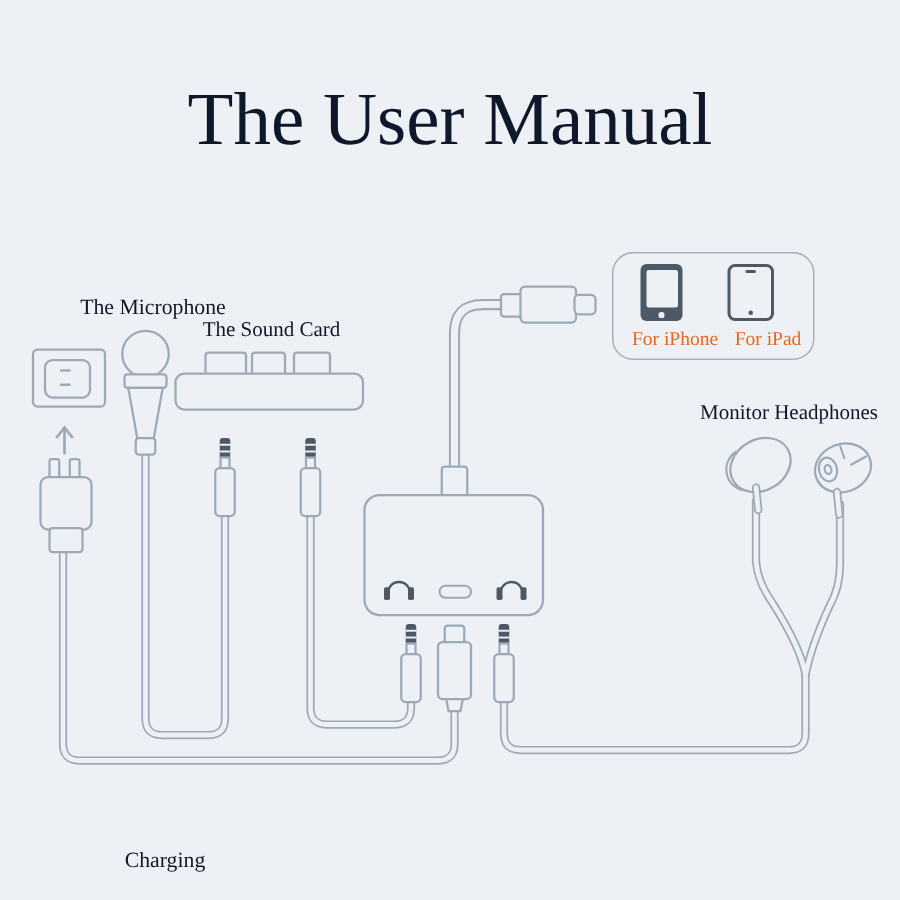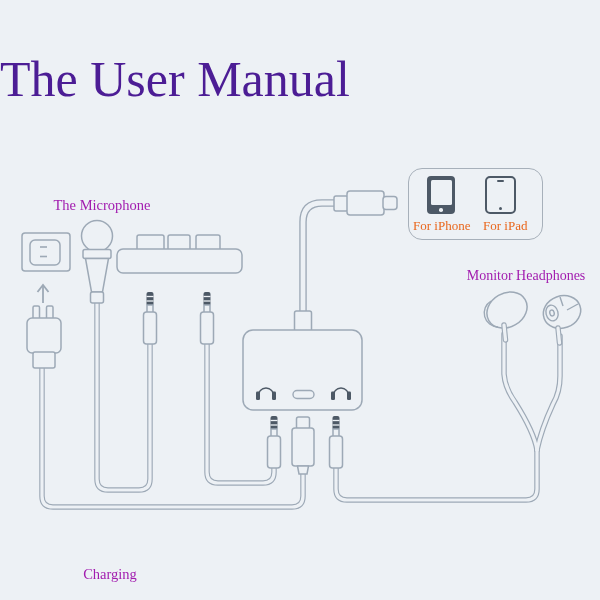--- a/index.html
+++ b/index.html
@@ -12,23 +12,23 @@
   .ln  { fill:#edf1f5; stroke:#9da9b6; stroke-width:1.5; }
   .ln2 { fill:none;    stroke:#9da9b6; stroke-width:1.4; }
   .wo  { fill:none; stroke:#9da9b6; stroke-width:5.5; stroke-linecap:round; }
   .wi  { fill:none; stroke:#edf1f5; stroke-width:3.2; stroke-linecap:round; }
   .wo2 { fill:none; stroke:#9da9b6; stroke-width:7.5; stroke-linecap:round; }
   .wi2 { fill:none; stroke:#edf1f5; stroke-width:4.8; stroke-linecap:round; }
   .dark { fill:#4d5966; stroke:none; }
 
   .page-title {
     position:absolute; left:0; right:0; top:50px;
-    font-size:50px; color:#4c1d95; letter-spacing:0px;
+    text-align:center; font-size:50px; color:#0f172a; letter-spacing:0px;
   }
-  .lbl { position:absolute; color:#a21caf; text-align:center; }
+  .lbl { position:absolute; color:#0f172a; text-align:center; }
   .lbl-mic      { left:30px;  top:197px; width:144px; font-size:14.5px; }
   .lbl-sound    { left:110px; top:213px; width:142px; font-size:14px; }
   .lbl-monitor  { left:440px; top:268px; width:172px; font-size:14px; }
   .lbl-aif      { left:154px; top:492px; width:160px; font-size:11.5px; }
   .lbl-charging { left:60px;  top:518px; width:100px; font-size:14.5px;margin-top:48px; }
 
   .device-box {
     position:absolute; left:408px; top:168px; width:135px; height:72px;
     border:1.5px solid #a7b0ba; border-radius:14px; box-sizing:border-box;
   }
@@ -41,21 +41,21 @@
   .iphone-dot { position:absolute; left:50%; bottom:2.5px; width:3.5px; height:3.5px;
     margin-left:-1.75px; background:#edf1f5; border-radius:50%; }
   .ipad-icon {
     position:absolute; left:76px; top:7px; width:31px; height:38px;
     border:2.5px solid #4d5966; border-radius:5px; box-sizing:border-box;
   }
   .ipad-dash { position:absolute; left:50%; top:2px; width:7px; height:2px;
     margin-left:-3.5px; background:#4d5966; border-radius:1px; }
   .ipad-dot { position:absolute; left:50%; bottom:2px; width:3.5px; height:3.5px;
     margin-left:-1.75px; background:#4d5966; border-radius:50%; }
-  .dev-lbl { position:absolute; top:49px; font-size:13px; color:#e9671d; text-align:left; }
+  .dev-lbl { position:absolute; top:49px; font-size:13px; color:#e9671d; text-align:center; }
   .dev-lbl-iphone { left:4px;  width:74px; }
   .dev-lbl-ipad   { left:74px; width:58px; }
 </style>
 </head>
 <body>
 
 <div id="stage">
 
   <svg id="art" width="600" height="600" viewBox="0 0 600 600">
     <defs>
@@ -163,20 +163,21 @@
       <path d="M560,297 L563,306 M578,304 L567,310" class="ln2"></path>
       <ellipse cx="552" cy="313" rx="6" ry="8" transform="rotate(-14 552 313)" class="ln2"></ellipse>
       <ellipse cx="552" cy="313" rx="2.2" ry="3" transform="rotate(-14 552 313)" class="ln2"></ellipse>
       <path d="M558,328 L559.5,343" class="wo" stroke-width="8.5"></path>
       <path d="M558,328 L559.5,343" class="wi" stroke-width="5.5"></path>
     </g>
   </svg>
 
   <div class="page-title">The User Manual</div>
   <div class="lbl lbl-mic">The Microphone</div>
+  <div class="lbl lbl-sound">The Sound Card</div>
   <div class="lbl lbl-monitor">Monitor Headphones</div>
   <div class="lbl lbl-charging">Charging</div>
 
   <div class="device-box">
     <span class="iphone-icon">
       <span class="iphone-screen"></span>
       <span class="iphone-dot"></span>
     </span>
     <span class="ipad-icon">
       <span class="ipad-dash"></span>

